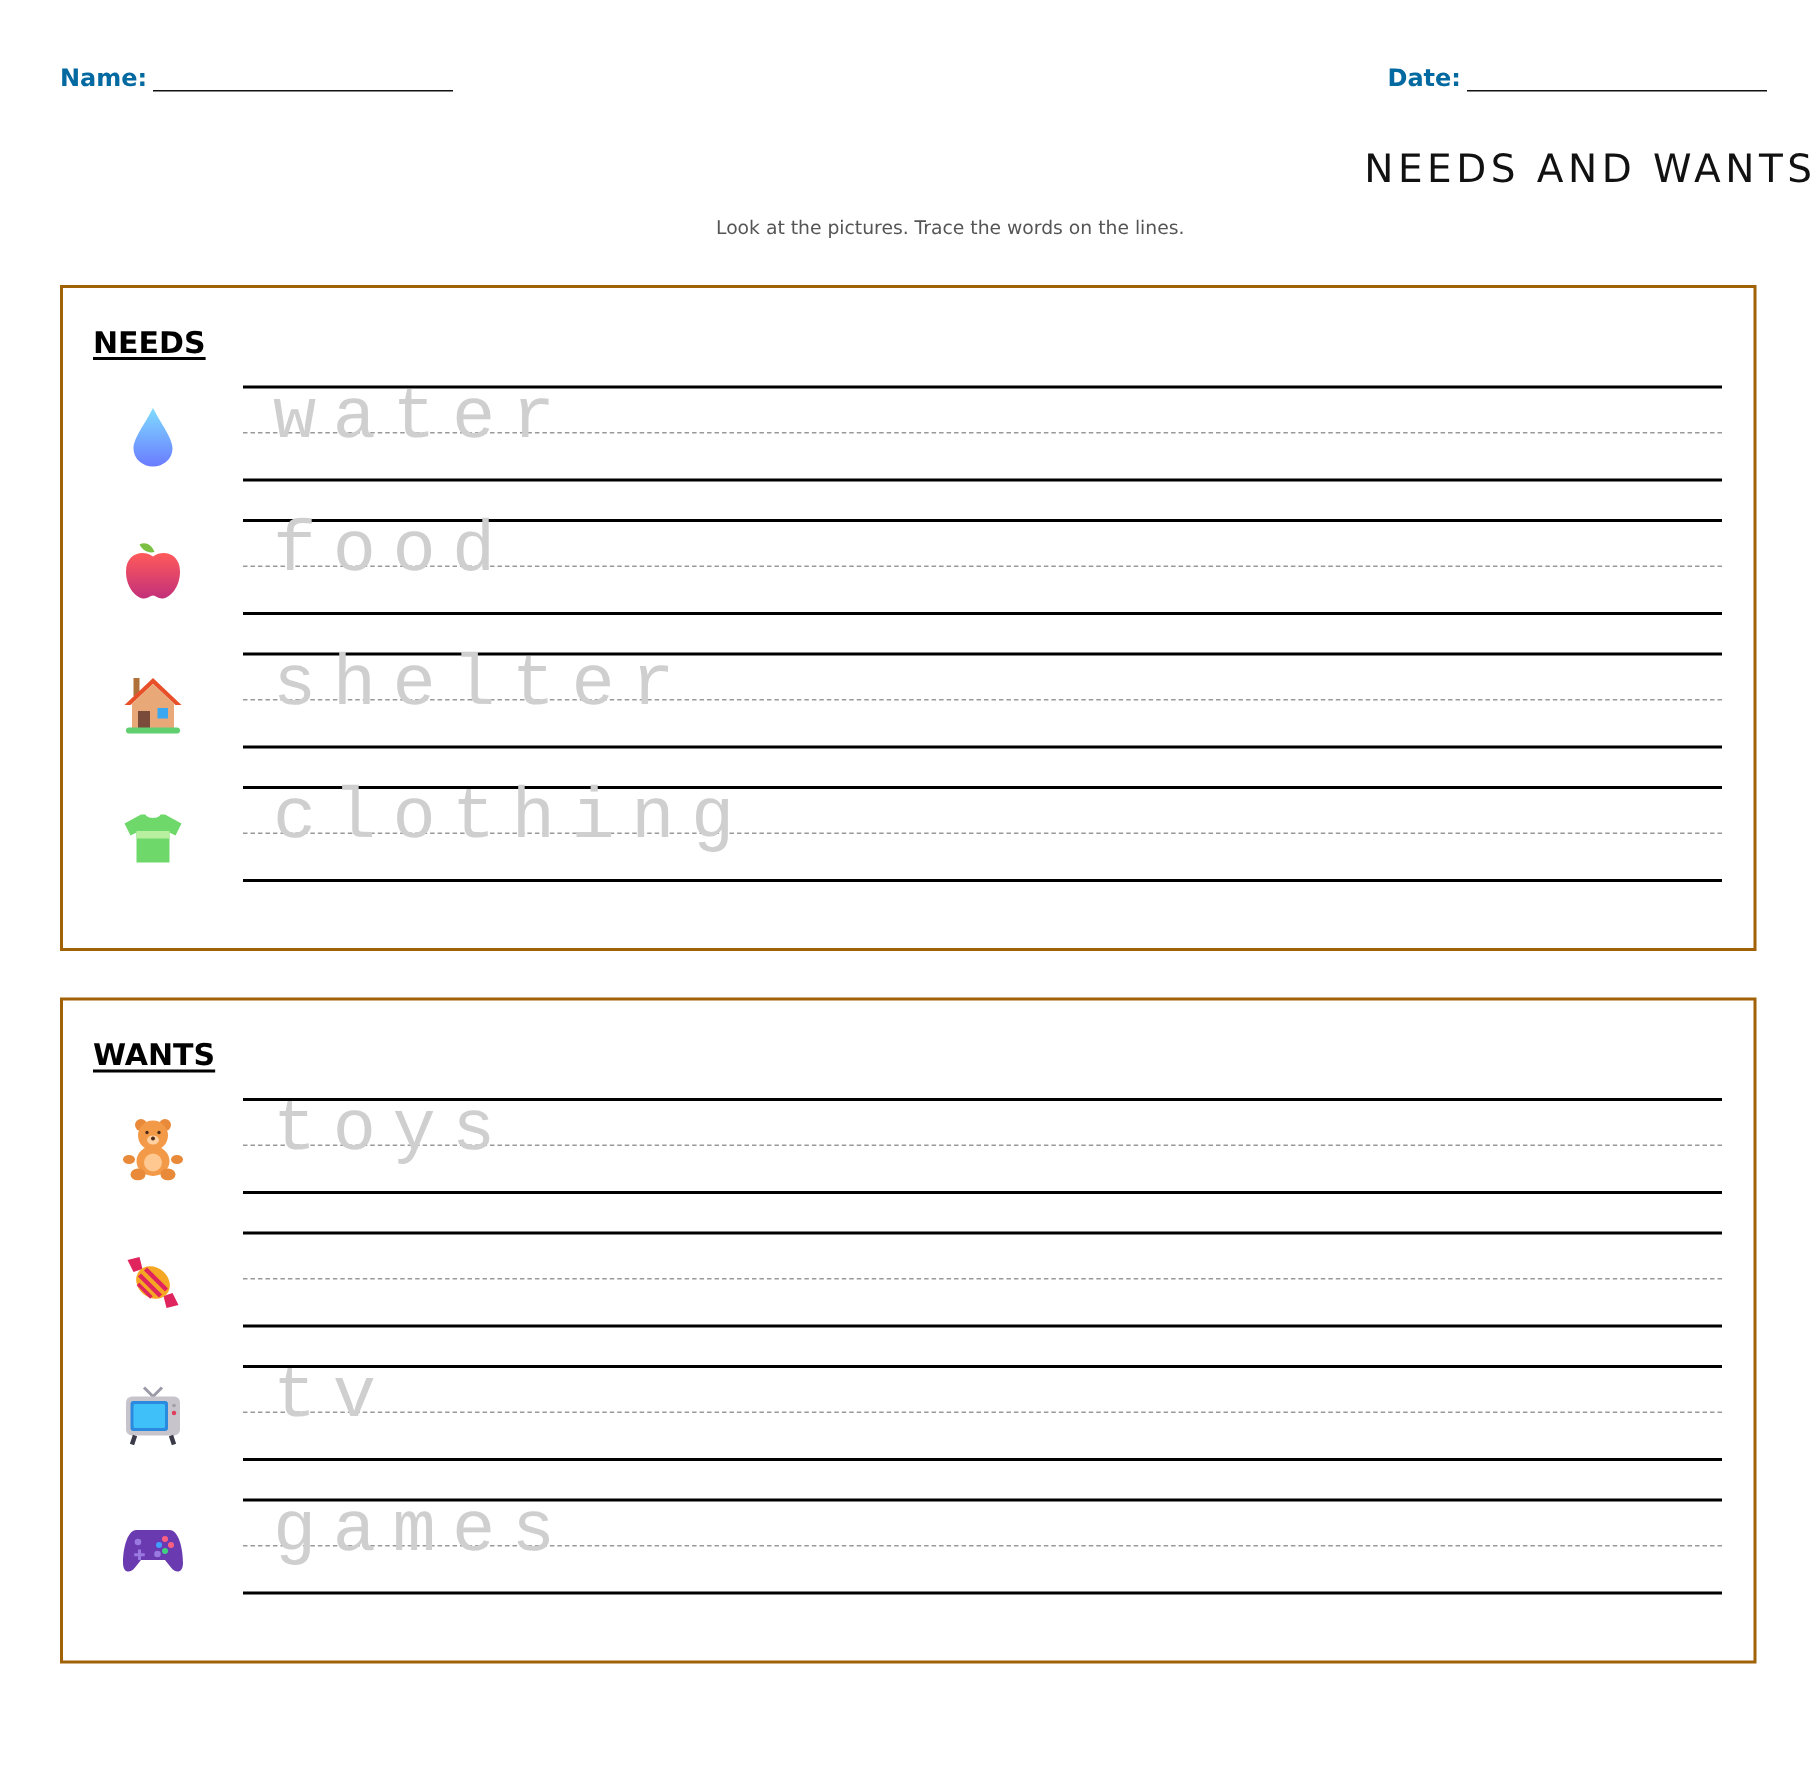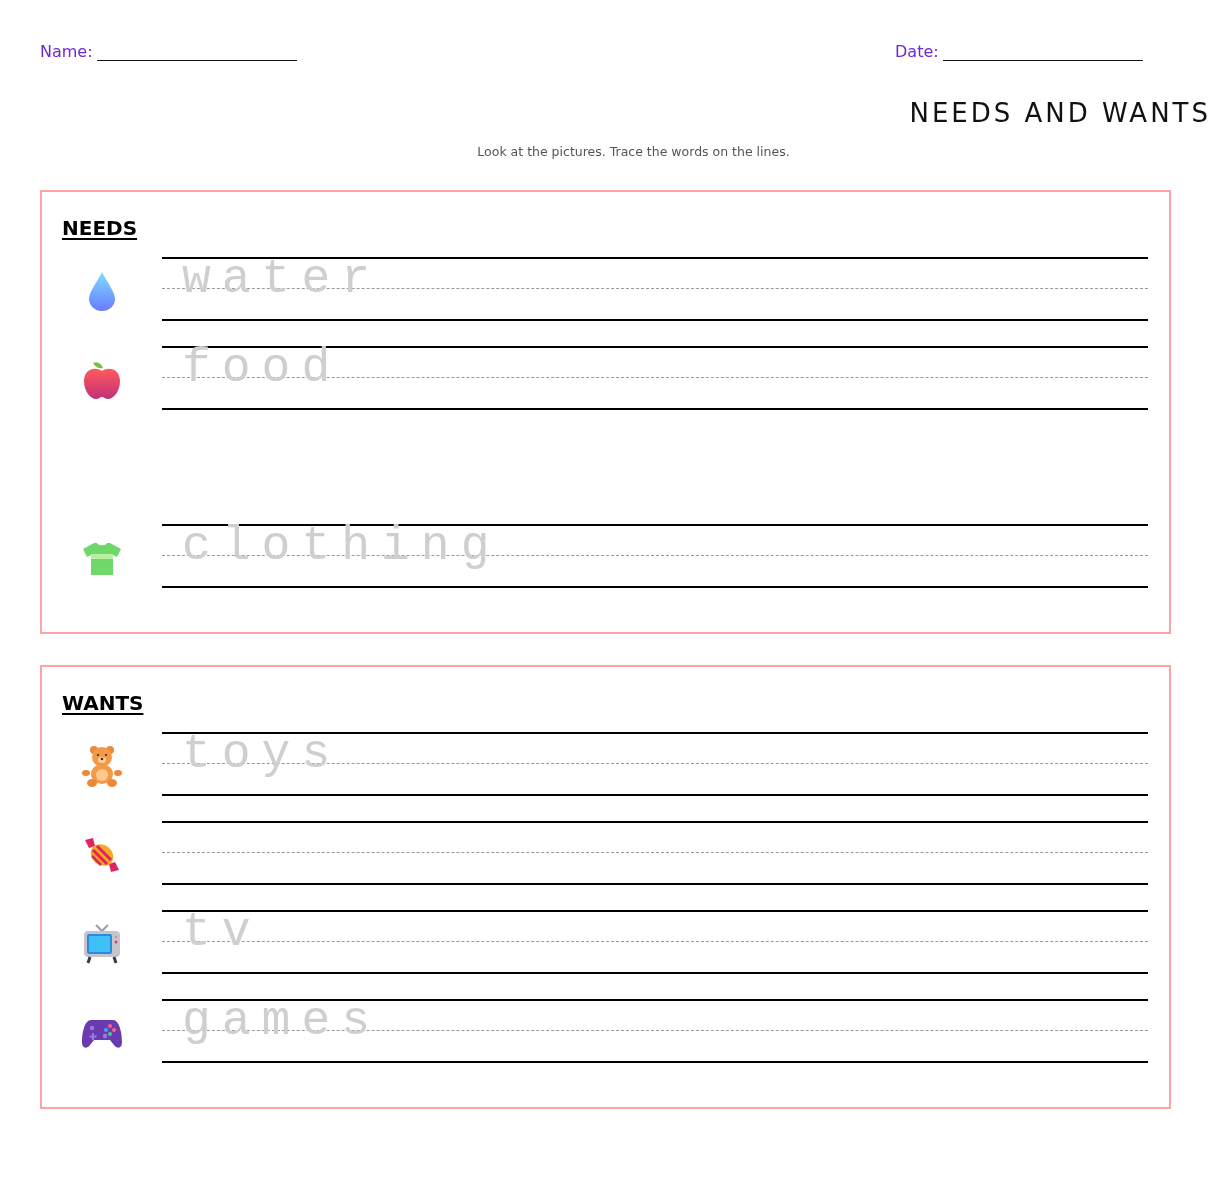--- a/index.html
+++ b/index.html
@@ -1,24 +1,24 @@
 <!DOCTYPE html>
 <html><head>
 <meta charset="utf-8">
 <style>
   html, body { margin: 0; padding: 0; background: #ffffff; }
   body { width: 1211px; height: 1180px; position: relative; font-family: "DejaVu Sans", sans-serif; color: #111; overflow: hidden; }
   .hdr-field { position: absolute; top: 42px; font-size: 16px; display: flex; align-items: flex-end; }
-  .hdr-field .label { color: #6d28d9; }
+  .hdr-field .label { color: #0369a1; font-weight: bold; }
   .hdr-field .blank { display: inline-block; width: 200px; border-bottom: 1px solid #111; margin-left: 4px; height: 14px; }
   #name-field { left: 40px; }
-  #date-field { left: 895px; text-align: right; }
+  #date-field { left: 925px; text-align: right; }
   .title { position: absolute; top: 98px; left: 0; width: 1211px; text-align: right; font-size: 26px; letter-spacing: 3px; color: #111; }
   .subtitle { position: absolute; top: 144px; left: 0; width: 1211px; text-align: center; font-size: 12.5px; color: #555; padding-left: 28px; }
-  .section { position: absolute; left: 40px; width: 1127px; height: 440px; border: 2px solid #fca5a5; }
+  .section { position: absolute; left: 40px; width: 1127px; height: 440px; border: 2px solid #a16207; }
   #needs-section { top: 190px; }
   #wants-section { top: 665px; }
   .section-heading { position: absolute; left: 20px; top: 24px; font-weight: bold; font-size: 20px; text-decoration: underline; text-underline-offset: 3px; text-decoration-thickness: 2px; color: #000; }
   .row { position: absolute; left: 0; width: 1127px; height: 64px; }
   .row .icon { position: absolute; left: 38px; top: 12px; width: 44px; height: 44px; display: flex; align-items: center; justify-content: center; font-size: 36px; line-height: 1; }
   .row .lines { position: absolute; left: 120px; width: 986px; top: 0; height: 44px; }
   .row .line-top { position: absolute; left: 0; right: 0; top: 0; border-top: 2px solid #000; }
   .row .line-mid { position: absolute; left: 0; right: 0; top: 31px; border-top: 1px dashed #999; }
   .row .line-bot { position: absolute; left: 0; right: 0; top: 62px; border-top: 2px solid #000; }
   .row .trace { position: absolute; left: 20px; top: -2px; font-family: "Liberation Mono", monospace; font-size: 48px; line-height: 48px; color: #cfcfcf; letter-spacing: 11px; white-space: nowrap; }
@@ -76,20 +76,38 @@
         </svg>
     </div>
     <div class="lines">
       <div class="line-top"></div>
         <div class="line-mid"></div>
         <div class="line-bot"></div>
       <div class="trace">food</div>
     </div>
   </div>
 
+  <div class="row" style="top:243px">
+    <div class="icon">
+      <svg width="42" height="42" viewBox="0 0 42 42">
+          <rect x="8" y="4" width="4" height="12" fill="#b0703a"></rect>
+          <path d="M21 4 L40 22 L36 22 L21 8 L6 22 L2 22 Z" fill="#e8502a"></path>
+          <path d="M7 21 L21 8 L35 21 L35 38 L7 38 Z" fill="#e8a878"></path>
+          <rect x="11" y="26" width="8" height="12" fill="#7a4a3a"></rect>
+          <rect x="24" y="24" width="7" height="7" fill="#3aa8f0"></rect>
+          <rect x="3" y="37" width="36" height="4" rx="2" fill="#5fcf6f"></rect>
+        </svg>
+    </div>
+    <div class="lines">
+      <div class="line-top"></div>
+        <div class="line-mid"></div>
+        <div class="line-bot"></div>
+      <div class="trace">shelter</div>
+    </div>
+  </div>
 
   <div class="row" style="top:332px">
     <div class="icon">
       <svg width="42" height="42" viewBox="0 0 42 42">
           <path d="M13 6 L16 6 C17 9 25 9 26 6 L29 6 L40 12 L36 20 L32 18 L32 38 L10 38 L10 18 L6 20 L2 12 Z" fill="#6fd86a"></path>
           <rect x="10" y="17" width="22" height="5" fill="#b8f0a0"></rect>
         </svg>
     </div>
     <div class="lines">
       <div class="line-top"></div>

